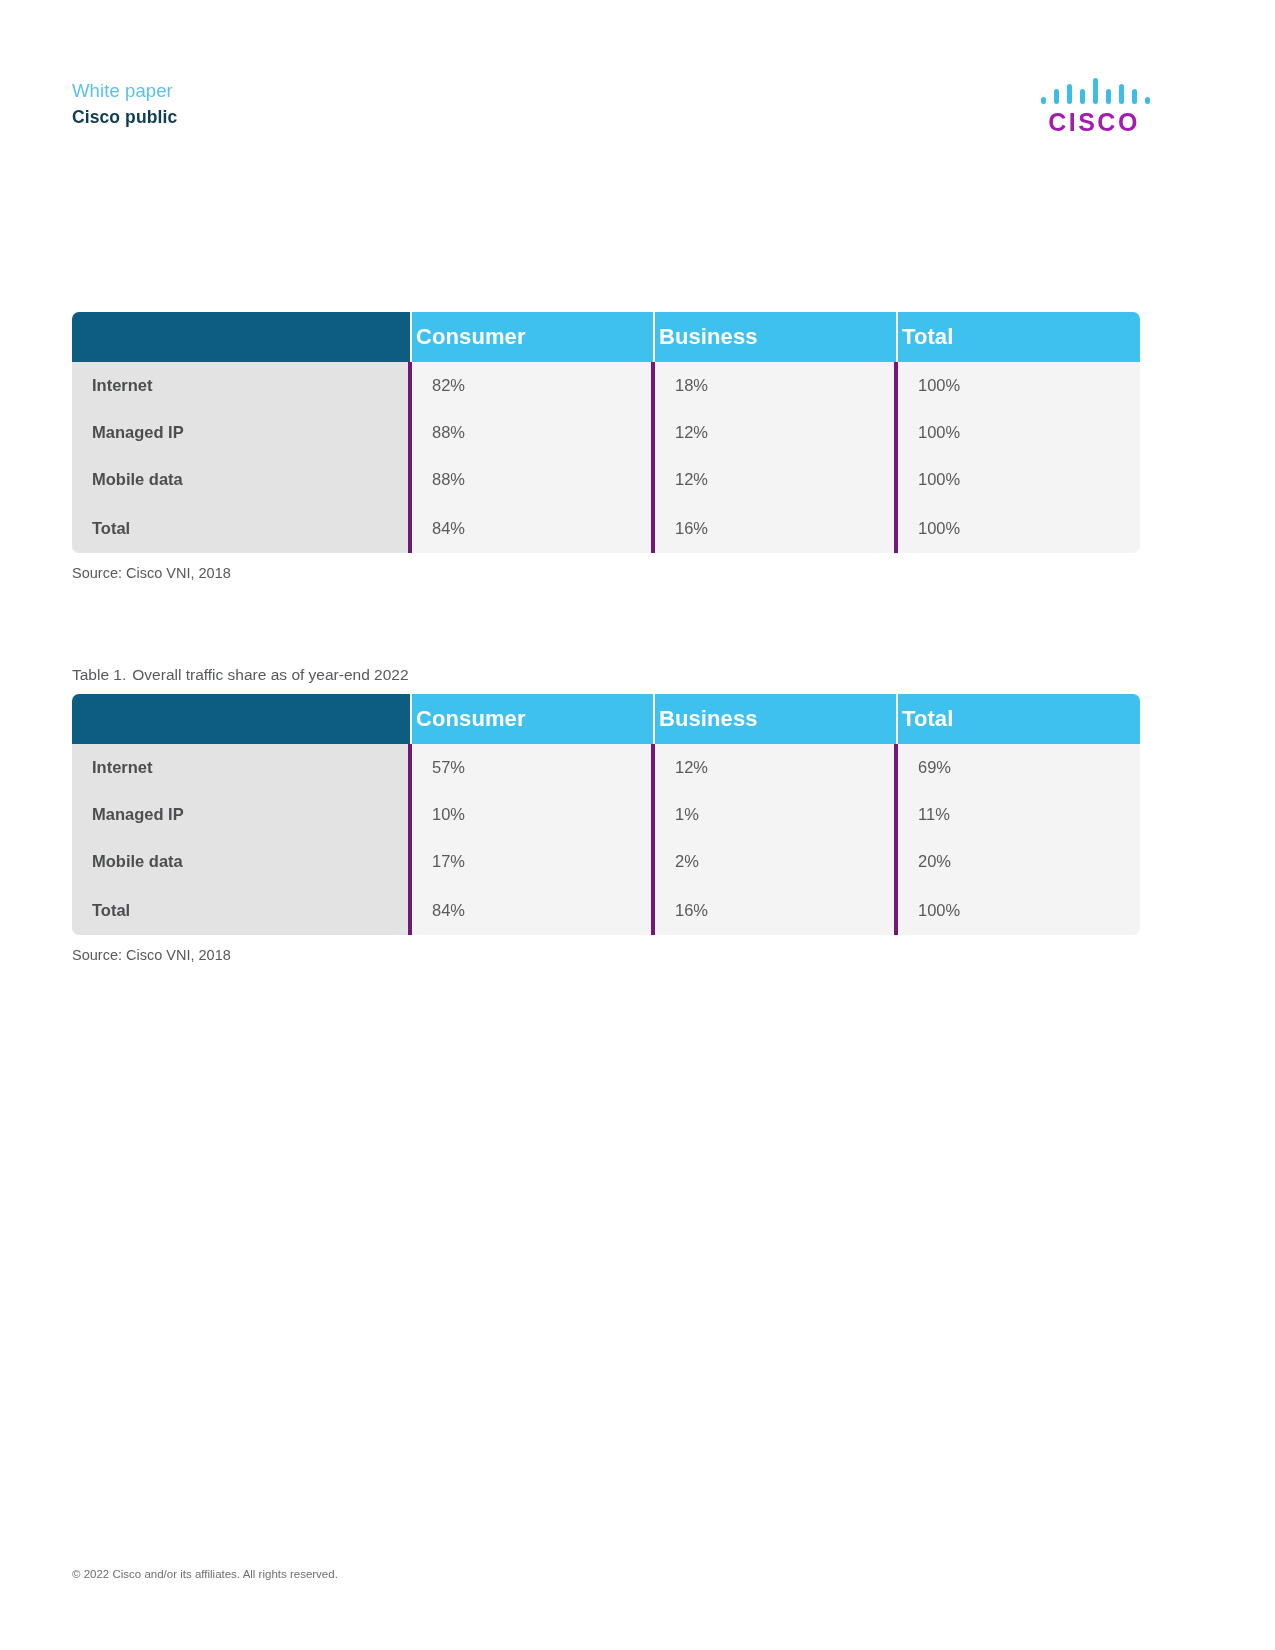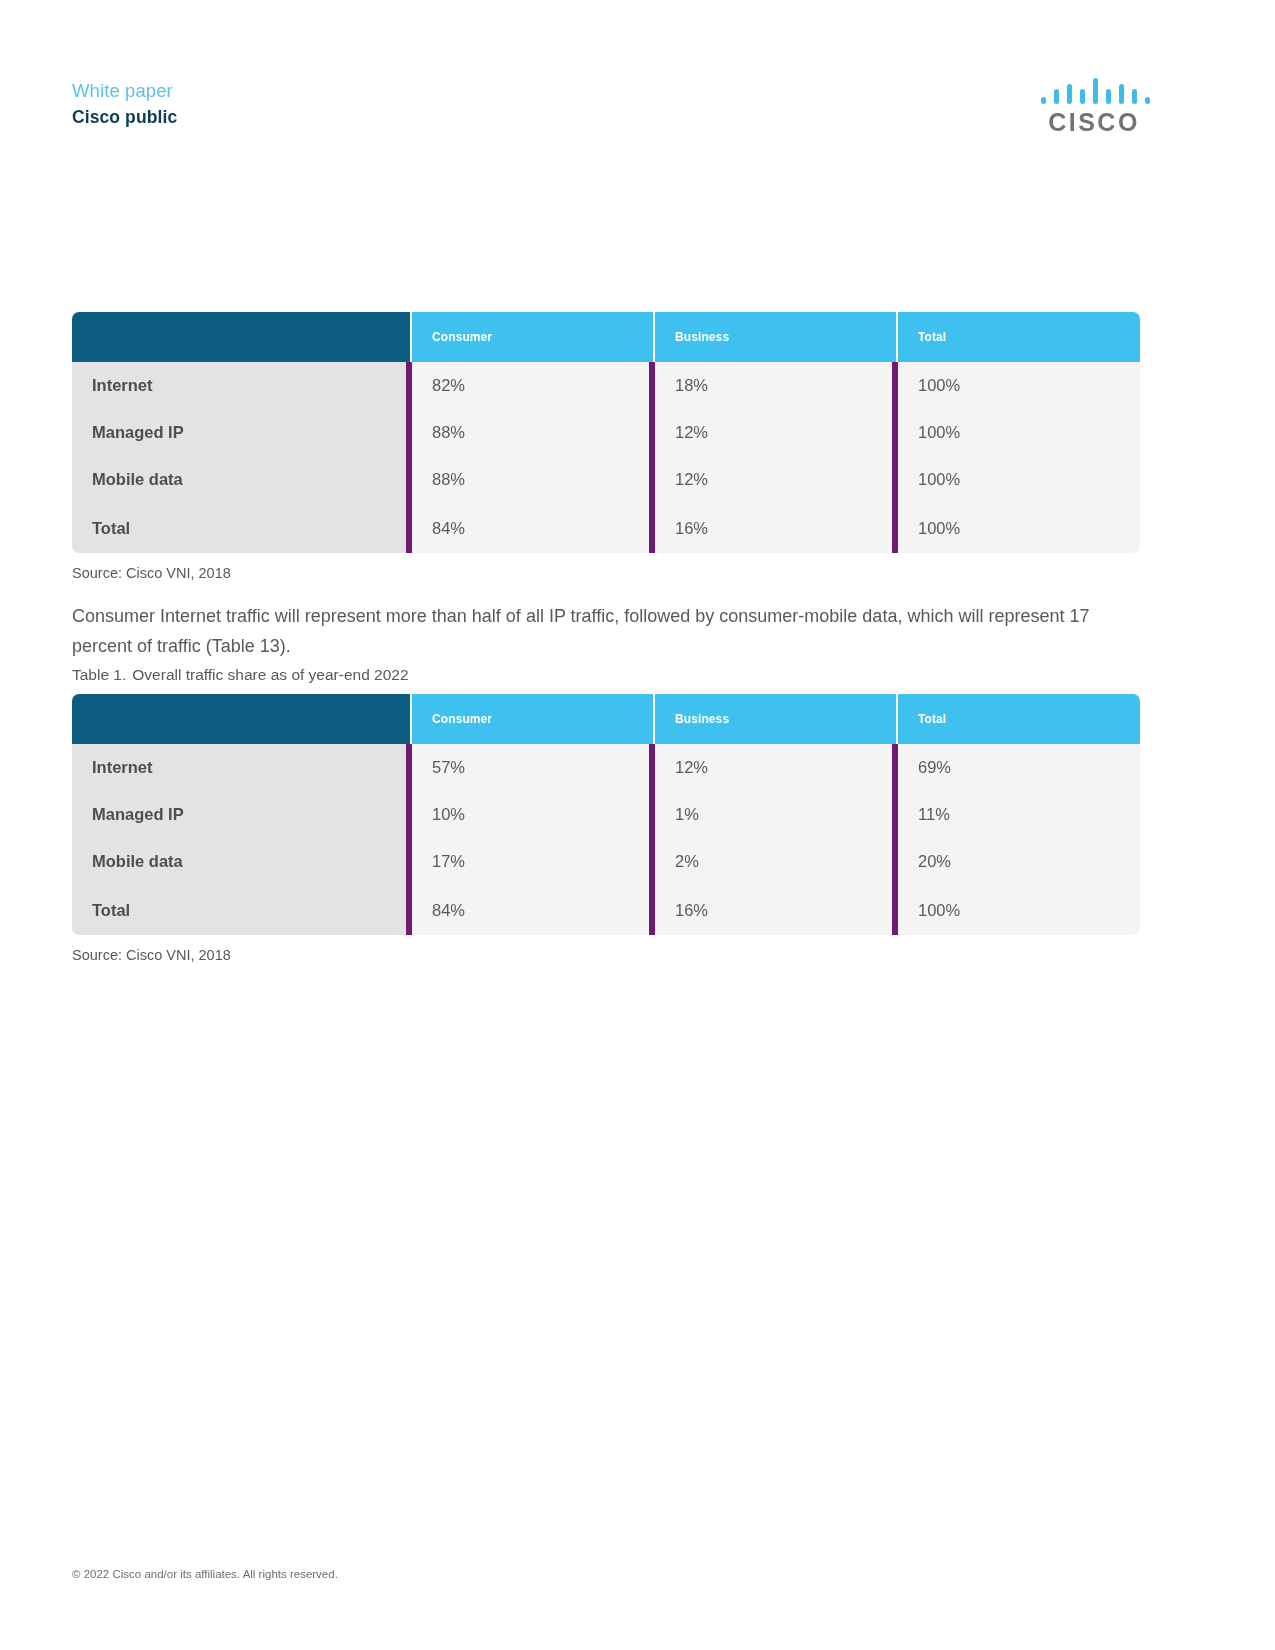--- a/index.html
+++ b/index.html
@@ -71,21 +71,21 @@
     border-radius: 2.5px;
     background: #3EBCE8;
     display: block;
   }
   .logo-word {
     text-align: center;
     font-family: "Liberation Sans", sans-serif;
     font-size: 25px;
     font-weight: 600;
     letter-spacing: 2.5px;
-    color: #737373;
+    color: #a21caf;
     line-height: 30px;
     margin-top: 3px;
     padding-left: 2px;
   }
 
   
   .table-caption {
     position: absolute;
     left: 72px;
     font-size: 15.5px;
@@ -110,25 +110,25 @@
     table-layout: fixed;
   }
   .data-table th, .data-table td {
     text-align: left;
     padding: 0;
     vertical-align: middle;
   }
 
   .data-table thead th {
     height: 50px;
-    font-size: 12px;
+    font-size: 22px;
     font-weight: bold;
     color: #ffffff;
     background: #3EC1EE;
-    padding-left: 20px;
+    padding-left: 4px;
     border-right: 2px solid #ffffff;
     letter-spacing: 0.1px;
   }
   .data-table thead th.col-label {
     background: #0D5C82;
     border-right: 2px solid #ffffff;
   }
   .data-table thead th:first-child {
     border-top-left-radius: 7px;
   }
@@ -136,21 +136,21 @@
     border-top-right-radius: 7px;
     border-right: none;
   }
 
   .data-table tbody td {
     height: 47px;
     font-size: 16.5px;
     color: #58595b;
     padding-left: 20px;
     background: #f4f4f4;
-    border-right: 6px solid #701a75;
+    border-right: 4px solid #701a75;
   }
   .data-table tbody td.row-head {
     background: #e3e3e3;
     font-weight: bold;
     color: #4d4e50;
     font-size: 16.5px;
   }
   .data-table tbody td:last-child {
     border-right: none;
   }
@@ -259,21 +259,20 @@
         <td class="row-head">Total</td>
         <td>84%</td>
         <td>16%</td>
         <td>100%</td>
       </tr>
     </tbody>
   </table>
 
   <div class="source-line" style="top:547px;">Source: Cisco VNI, 2018</div>
 
-  <div class="body-para" style="top:585px;">Consumer Internet traffic will represent more than half of all IP traffic, followed by consumer-mobile data, which will represent 17 percent of traffic (Table 13).</div>
 
   <div class="table-caption" style="top:648px;">
     <span class="cap-num">Table 1.</span><span class="cap-txt">Overall traffic share as of year-end 2022</span>
   </div>
 
   <table class="data-table" style="top:678px;">
     <colgroup>
       <col style="width:340px">
         <col style="width:243px">
         <col style="width:243px">

